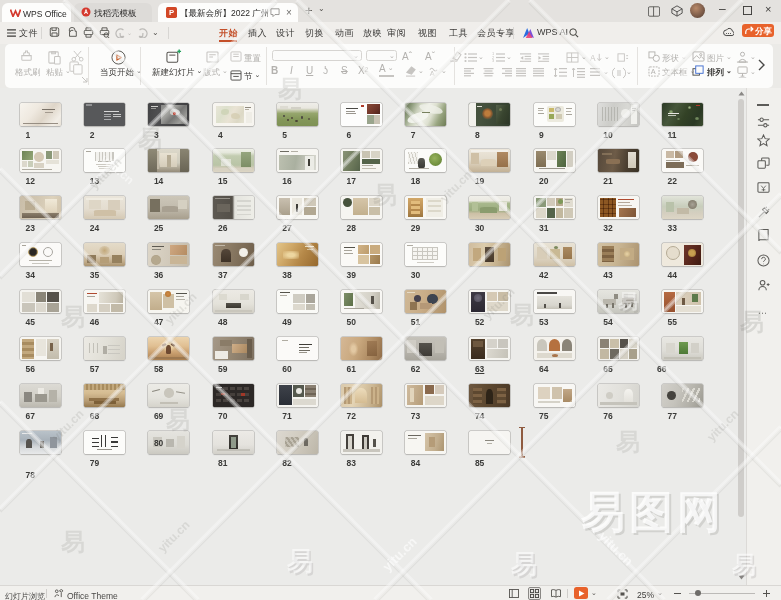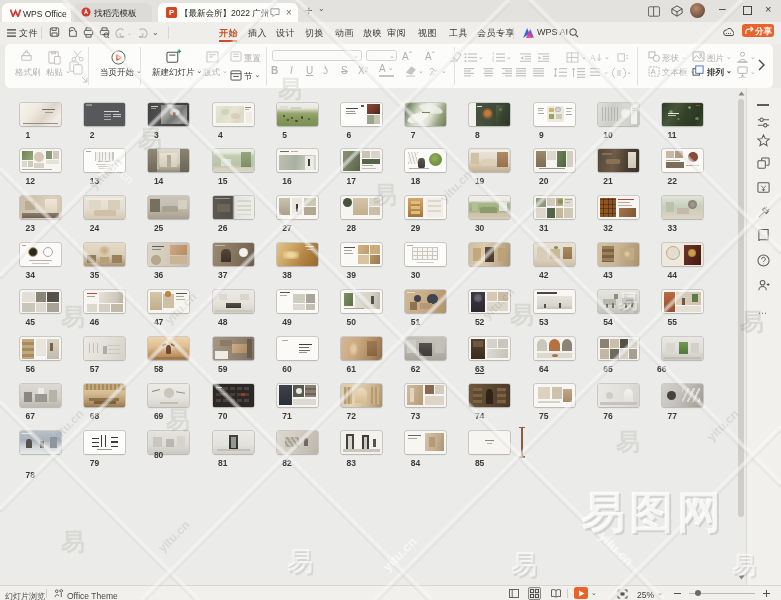--- a/index.html
+++ b/index.html
@@ -1028,21 +1028,21 @@
         <div class="abs" style="left:17px;top:4px;width:8px;height:12px;background:repeating-linear-gradient(90deg,#3a3a38 0 1.5px,transparent 1.5px 4px);"></div>
         <div class="abs" style="left:27px;top:4px;width:7px;height:12px;background:repeating-linear-gradient(0deg,#3a3a38 0 1.5px,transparent 1.5px 4.5px);"></div>
         <div class="abs" style="left:13px;top:18px;width:15px;height:1.2px;background:#96938a;"></div>
       </div>
 <div class="num" style="left:89.7px;top:369.8px;">79</div>
 <div class="slide" style="left:148.4px;top:342.8px;background:linear-gradient(to bottom,#e5e4df 0%,#dcdbd5 60%,#cbc9c1 100%);">
         <div class="abs" style="left:5px;top:6px;width:9px;height:10px;background:#c9c7bf;"></div>
         <div class="abs" style="left:18px;top:8px;width:8px;height:8px;background:#b9b7af;"></div>
         <div class="abs" style="left:29px;top:5px;width:8px;height:12px;background:#d5d3cb;"></div>
       </div>
-<div class="num" style="left:153.9px;top:362px;">80</div>
+<div class="num" style="left:153.9px;top:350px;">80</div>
 <div class="slide" style="left:212.6px;top:342.8px;background:linear-gradient(to bottom,#eceae6 0%,#e4e2dd 60%,#d2d0c9 100%);">
         <div class="abs" style="left:16px;top:4px;width:9px;height:15px;background:linear-gradient(to bottom,#45433e,#2e2c28);"></div>
         <div class="abs" style="left:18px;top:6px;width:5px;height:11px;background:#8f9a8a;"></div>
         <div class="abs" style="left:4px;top:18px;width:33px;height:2px;background:#c2c0b8;"></div>
       </div>
 <div class="num" style="left:218.1px;top:369.8px;">81</div>
 <div class="slide" style="left:276.8px;top:342.8px;background:linear-gradient(115deg,#dcd8d0 0%,#d2cdc2 45%,#bcb6a8 100%);">
         <div class="abs" style="left:8px;top:6px;width:14px;height:10px;background:repeating-linear-gradient(55deg,#c5c0b4 0 2px,#a8a294 2px 4px);"></div>
         <div class="abs" style="left:27px;top:7px;width:4px;height:8px;background:#6e6a62;border-radius:40% 40% 0 0;"></div>
       </div>

